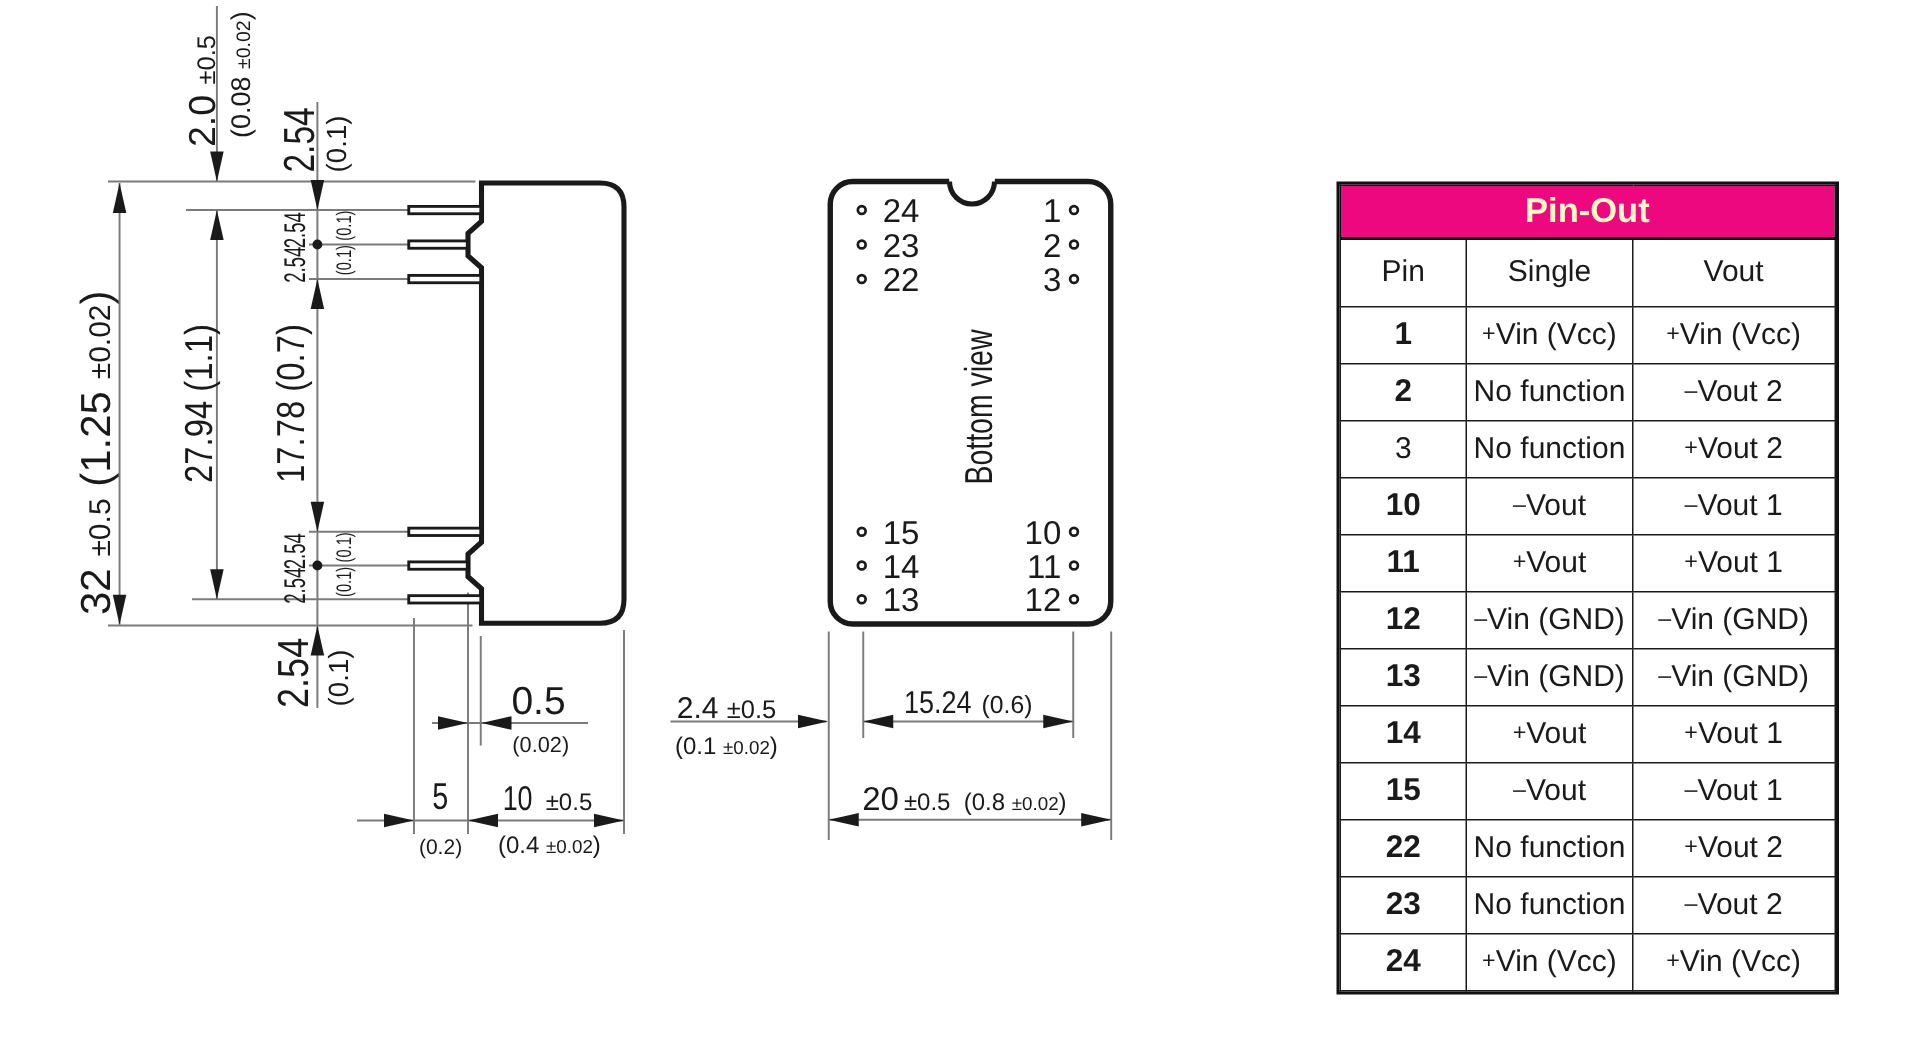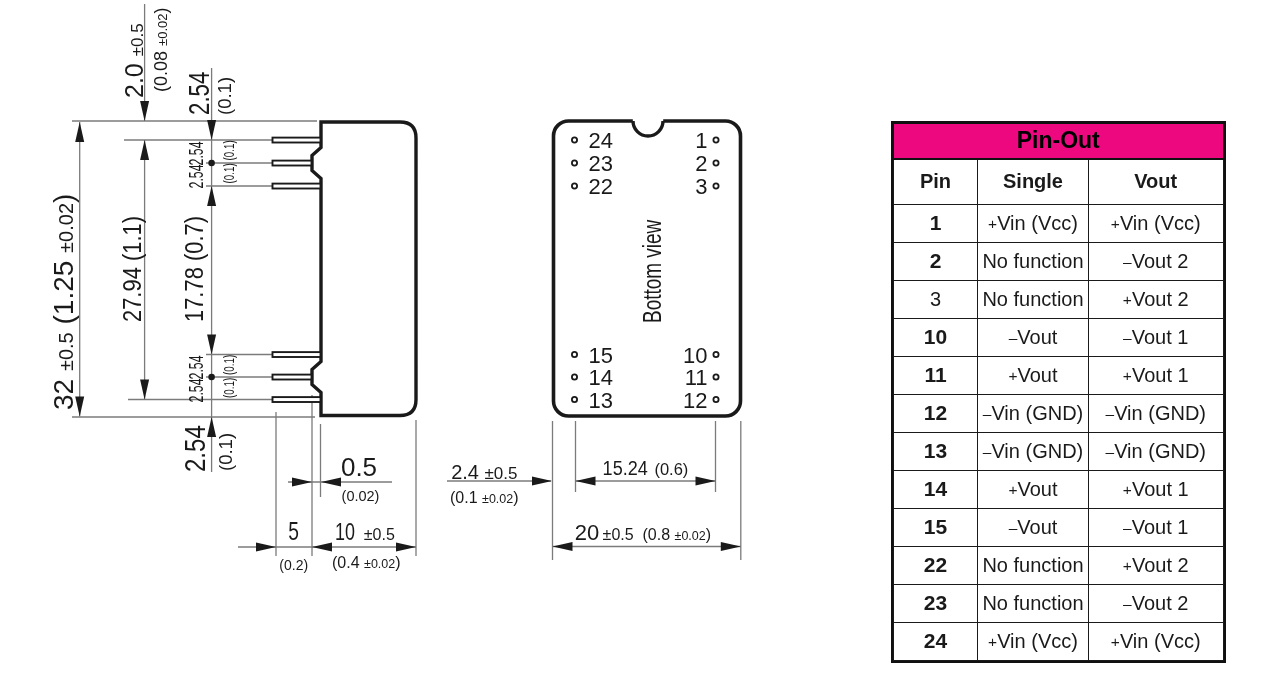--- a/index.html
+++ b/index.html
@@ -2,22 +2,22 @@
 <html><head>
 <meta charset="utf-8">
 <style>
 html,body{margin:0;padding:0;background:#fff;}
 body{width:1280px;height:694px;font-family:"Liberation Sans",sans-serif;}
 #c{position:relative;width:1280px;height:694px;overflow:hidden;background:#fff;}
 #dwg{position:absolute;left:0;top:0;}
 #tblwrap{position:absolute;left:891px;top:121px;width:334.5px;border:2.6px solid #101010;box-sizing:border-box;}
 table{border-collapse:collapse;width:100%;table-layout:fixed;color:#1a1a1a;}
 td{border:1.4px solid #1a1a1a;text-align:center;vertical-align:middle;font-size:20px;padding:0;overflow:hidden;white-space:nowrap;}
-td.hdr{background:#ED087F;color:#000000;font-weight:bold;font-size:23px;height:33.8px;border:1.4px solid #101010;border-bottom:2.4px solid #101010;}
-tr.ch td{font-weight:bold;height:44.2px;}
+td.hdr{background:#ED087F;color:#fef9c3;font-weight:bold;font-size:23px;height:33.8px;border:1.4px solid #101010;border-bottom:2.4px solid #101010;}
+tr.ch td{font-weight:normal;height:44.2px;}
 tr.d td{height:37.0px;}
 td.pn{font-weight:bold;font-size:21px;}
 span.sg{font-size:15.5px;vertical-align:1.5px;}
 </style>
 </head>
 <body>
 <div id="c">
 <svg id="dwg" width="880" height="694" viewBox="0 0 880 694">
 
 <g stroke="#7b7b7b" stroke-width="1.3" fill="none">

